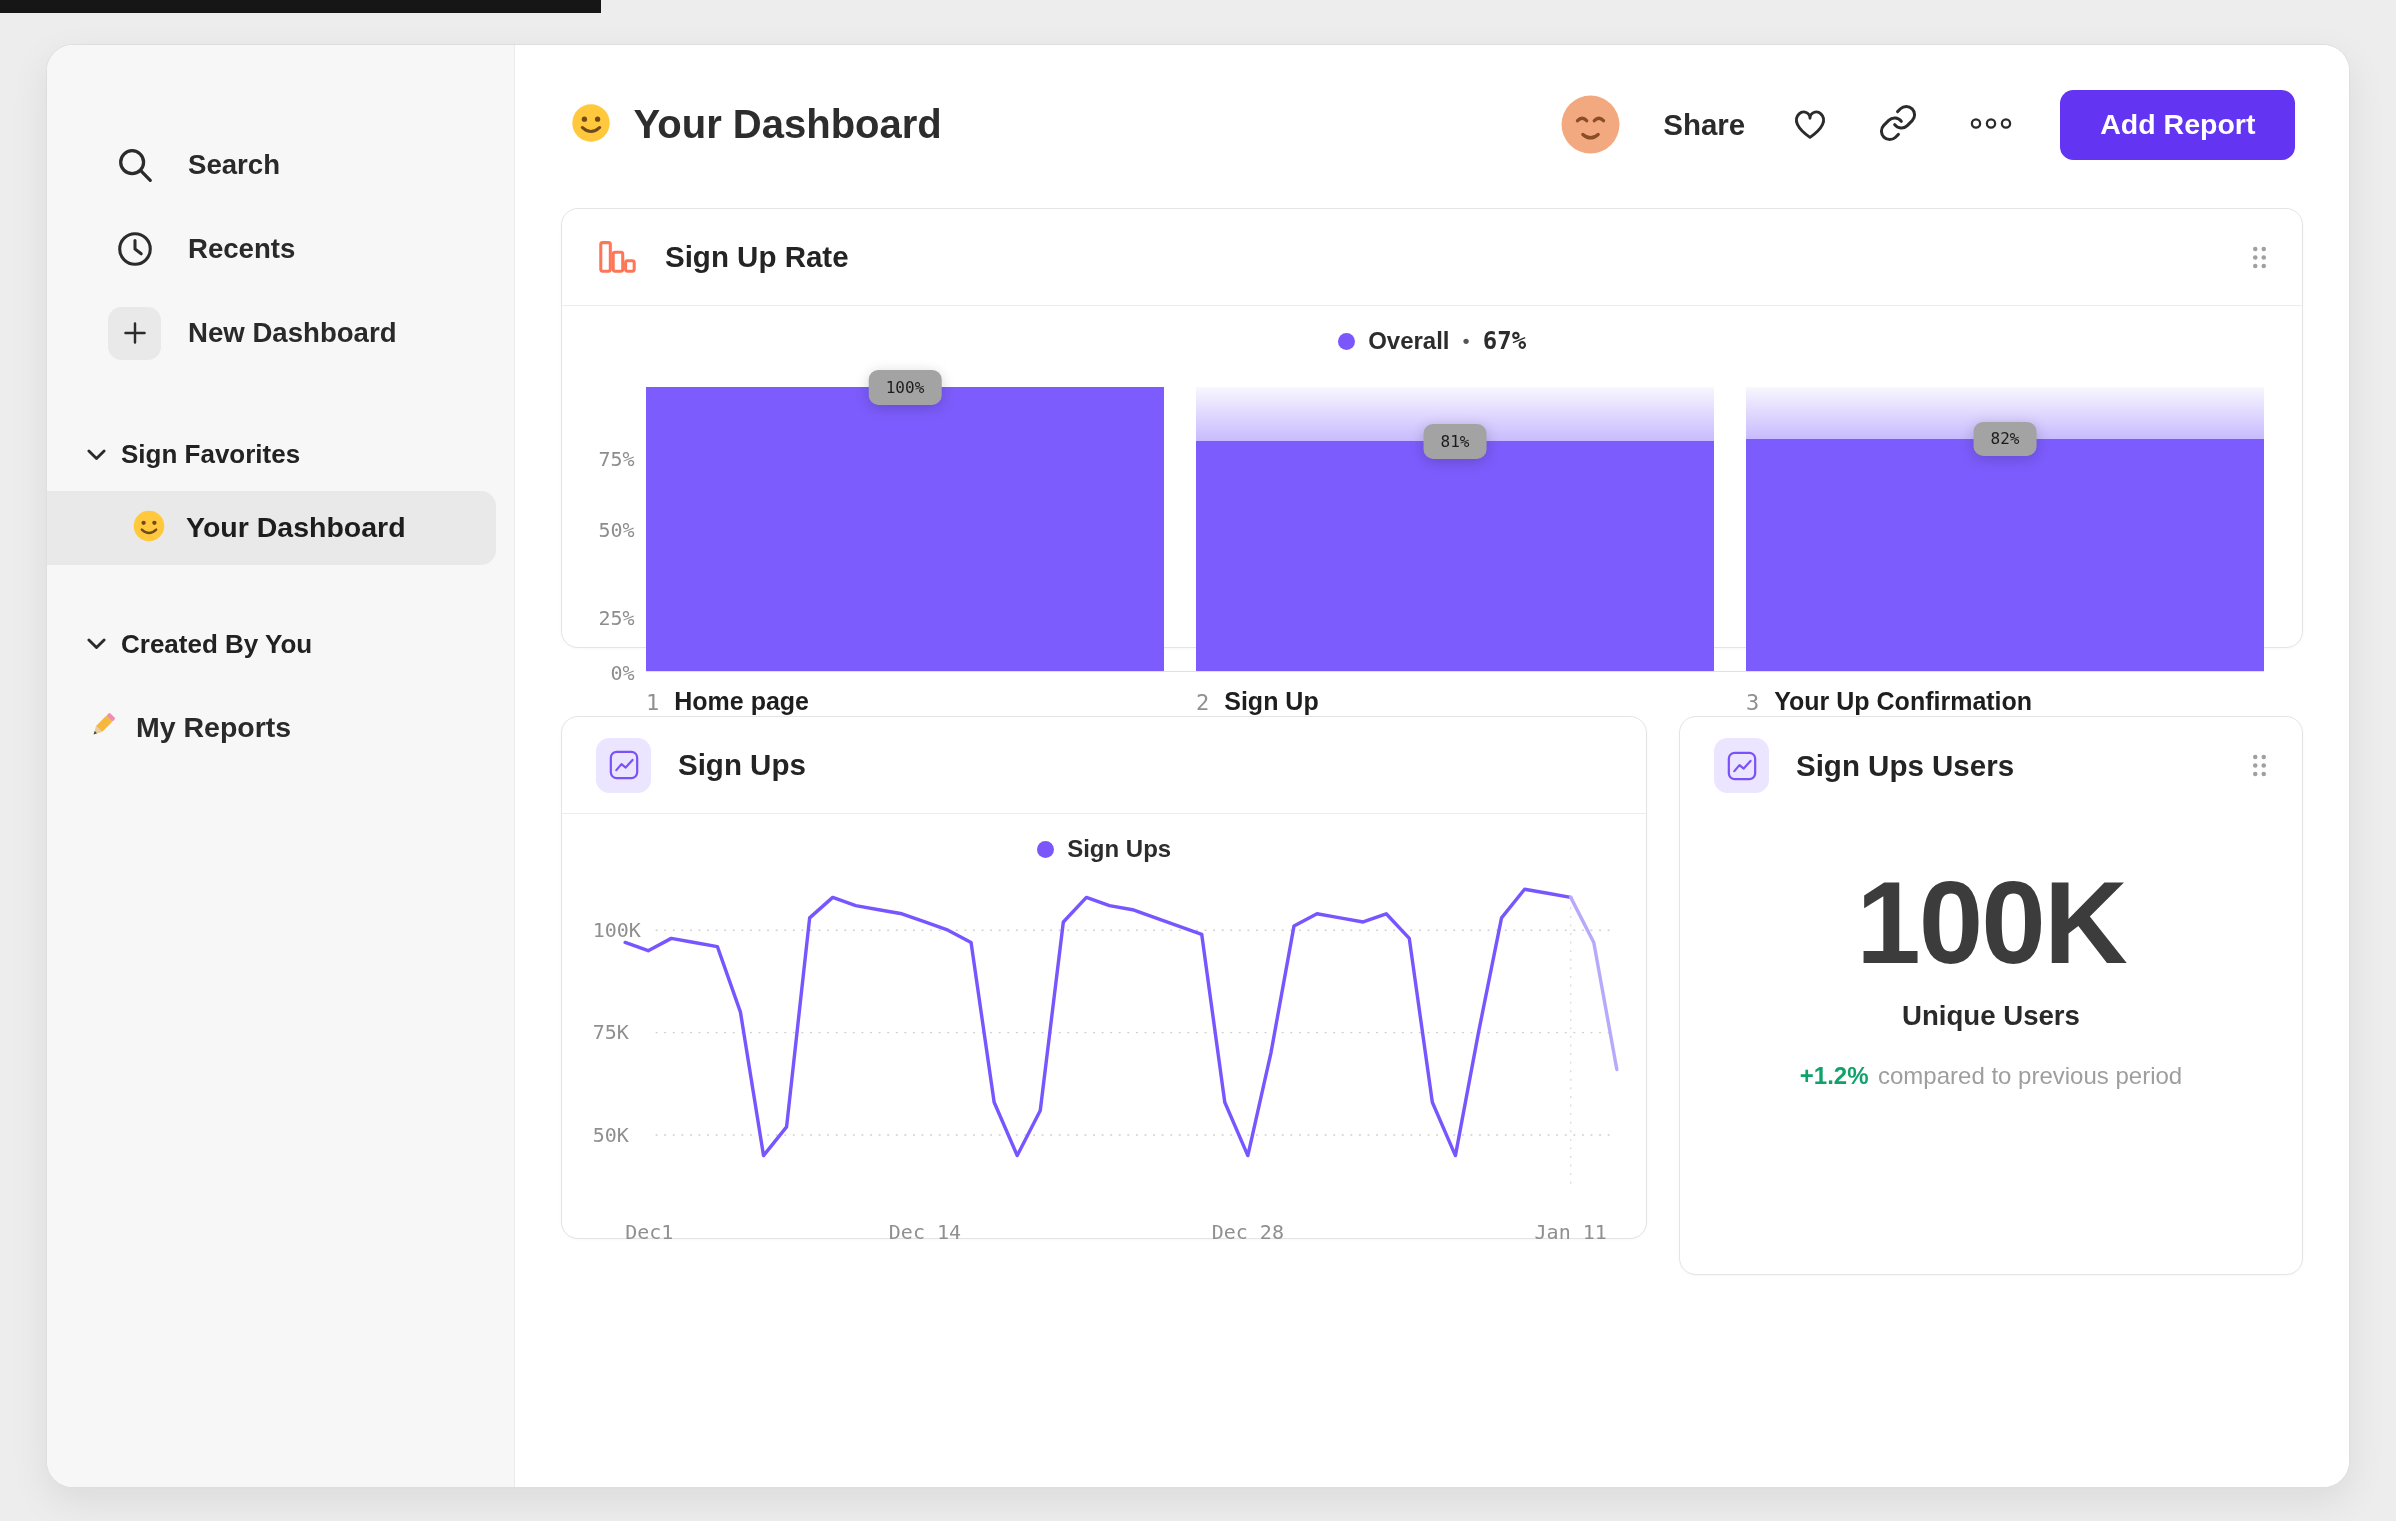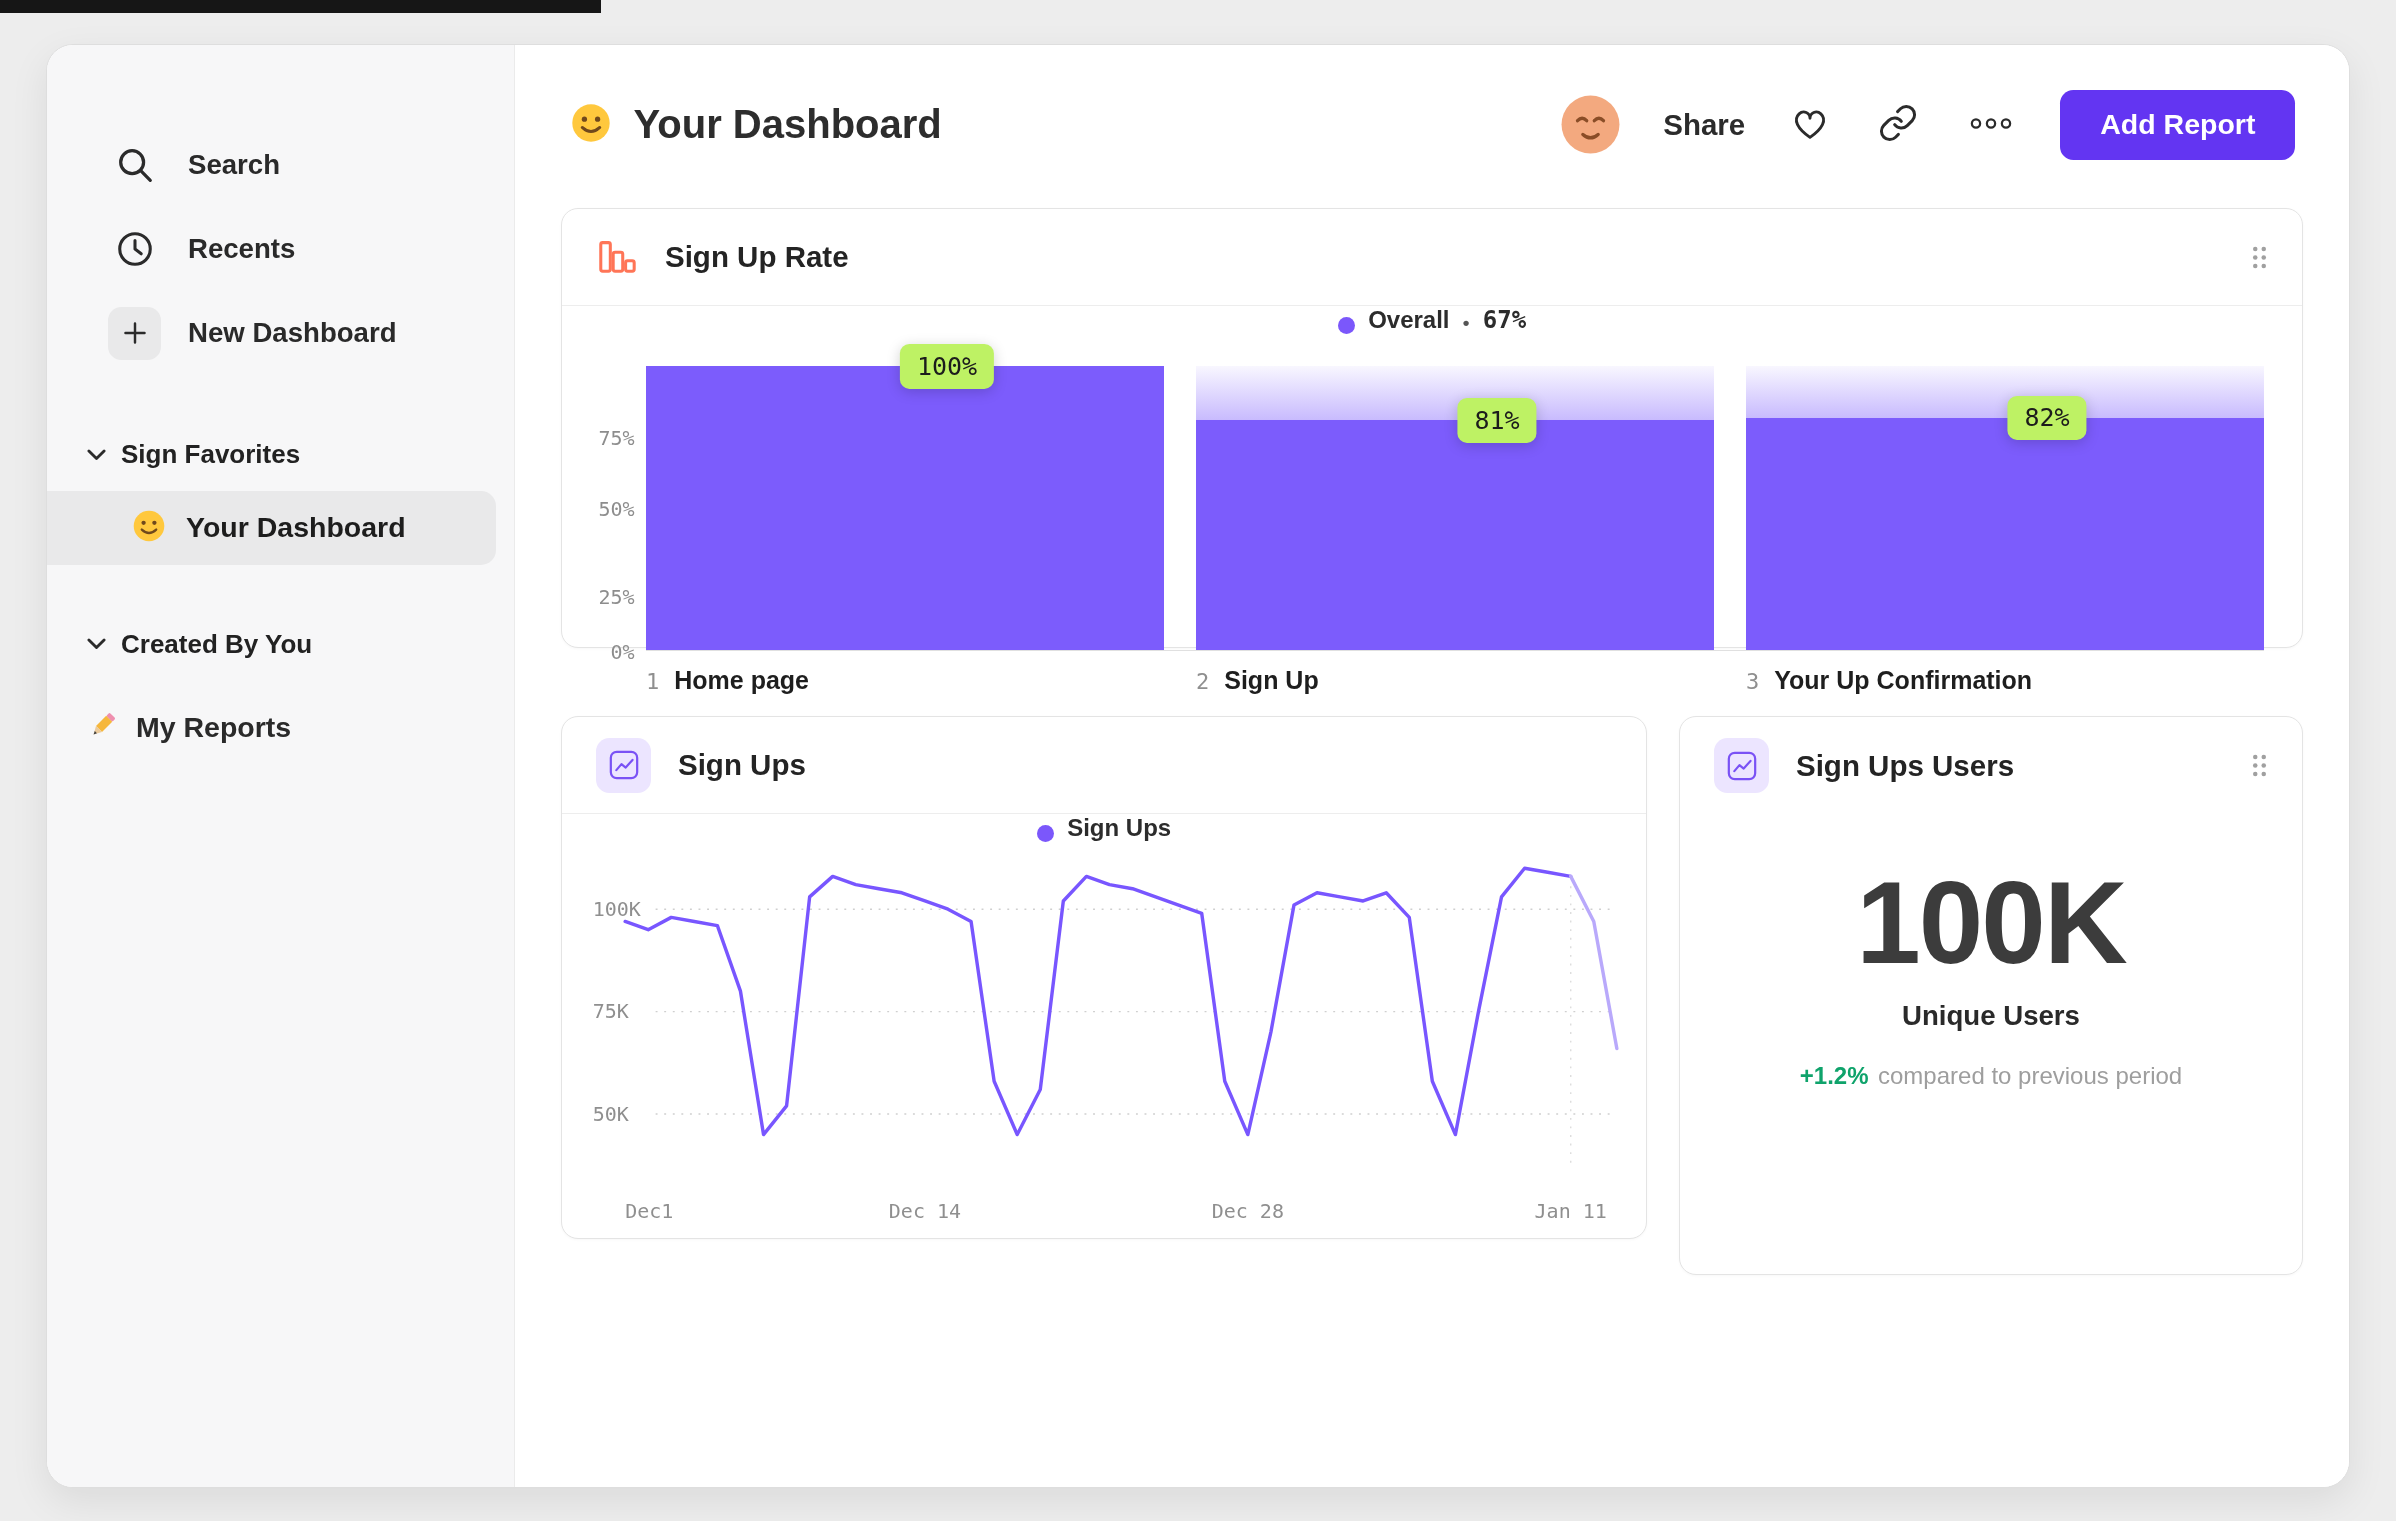--- a/index.html
+++ b/index.html
@@ -51,36 +51,36 @@
   }
 
   
   .card { border:1px solid #e4e4e4; border-radius:17px; background:#fff; box-shadow:0 1px 2.9px rgba(0,0,0,.03); }
   .card-head { display:flex; align-items:center; gap:27px; height:97px; padding:0 34px; }
   .card-head.with-border { border-bottom:1px solid #ededed; }
   .card-head h2 { font-size:29.5px; font-weight:700; color:#242424; white-space:nowrap; }
   .drag { margin-left:auto; cursor:grab; display:flex; align-items:center; }
   .tile-icon { width:55px; height:55px; background:#ece5ff; border-radius:13.3px; display:flex; align-items:center; justify-content:center; flex:0 0 55px; }
 
-  .legend { display:flex; justify-content:center; align-items:flex-end; gap:13.3px; font-size:24px; font-weight:600; color:#2c2c2c; }
+  .legend { display:flex; justify-content:center; align-items:center; gap:13.3px; margin-top:21px; font-size:24px; font-weight:600; color:#2c2c2c; }
   .legend .dot { width:17px; height:17px; border-radius:50%; background:#7b57fb; }
   .legend .sep { color:#555; font-size:19px; }
 
   .card-funnel { margin-top:11.4px; height:440px; }
   .funnel-area { display:flex; padding:32px 38px 0 23px; }
   .funnel-yaxis { flex:0 0 61px; position:relative; height:285px; }
   .funnel-yaxis span { position:absolute; right:11.4px; font-size:20px; color:#8d8d8d; }
   .funnel-bars { flex:1; display:grid; grid-template-columns:repeat(3,1fr); gap:32px; height:285px; border-bottom:1.9px solid #e0e0e0; }
   .funnel-col { position:relative; }
   .funnel-rem { position:absolute; top:0; left:0; right:0; background:linear-gradient(180deg, rgba(124,92,252,0.05) 0%, rgba(124,92,252,0.42) 100%); }
   .funnel-fill { position:absolute; bottom:0; left:0; right:0; background:#7c5cfc; }
   .funnel-tag {
     position:absolute; left:50%; transform:translate(-50%,-50%);
-    background:#bef264; border-radius:9.5px; box-shadow:0 2.9px 13.3px rgba(0,0,0,.18);
-    padding:7.6px 17px; font-size:25px; color:#1c1c1c; z-index:2; white-space:nowrap;margin-left:42px;
+    background:#a3a3a3; border-radius:9.5px; box-shadow:0 2.9px 13.3px rgba(0,0,0,.18);
+    padding:7.6px 17px; font-size:16px; color:#1c1c1c; z-index:2; white-space:nowrap;
   }
   .funnel-labels-wrap { display:flex; padding:15px 38px 0 23px; }
   .funnel-yspacer { flex:0 0 61px; }
   .funnel-labels { flex:1; display:grid; grid-template-columns:repeat(3,1fr); gap:32px; }
   .funnel-cat { display:flex; align-items:baseline; gap:15px; }
   .step-num { color:#8f8f8f; font-size:22px; }
   .step-name { font-weight:700; color:#1e1e1e; font-size:25px; }
 
   .cards-row { display:flex; gap:32px; margin-top:68px; }
   .card-line { flex:0 0 1086px; height:523px; }

